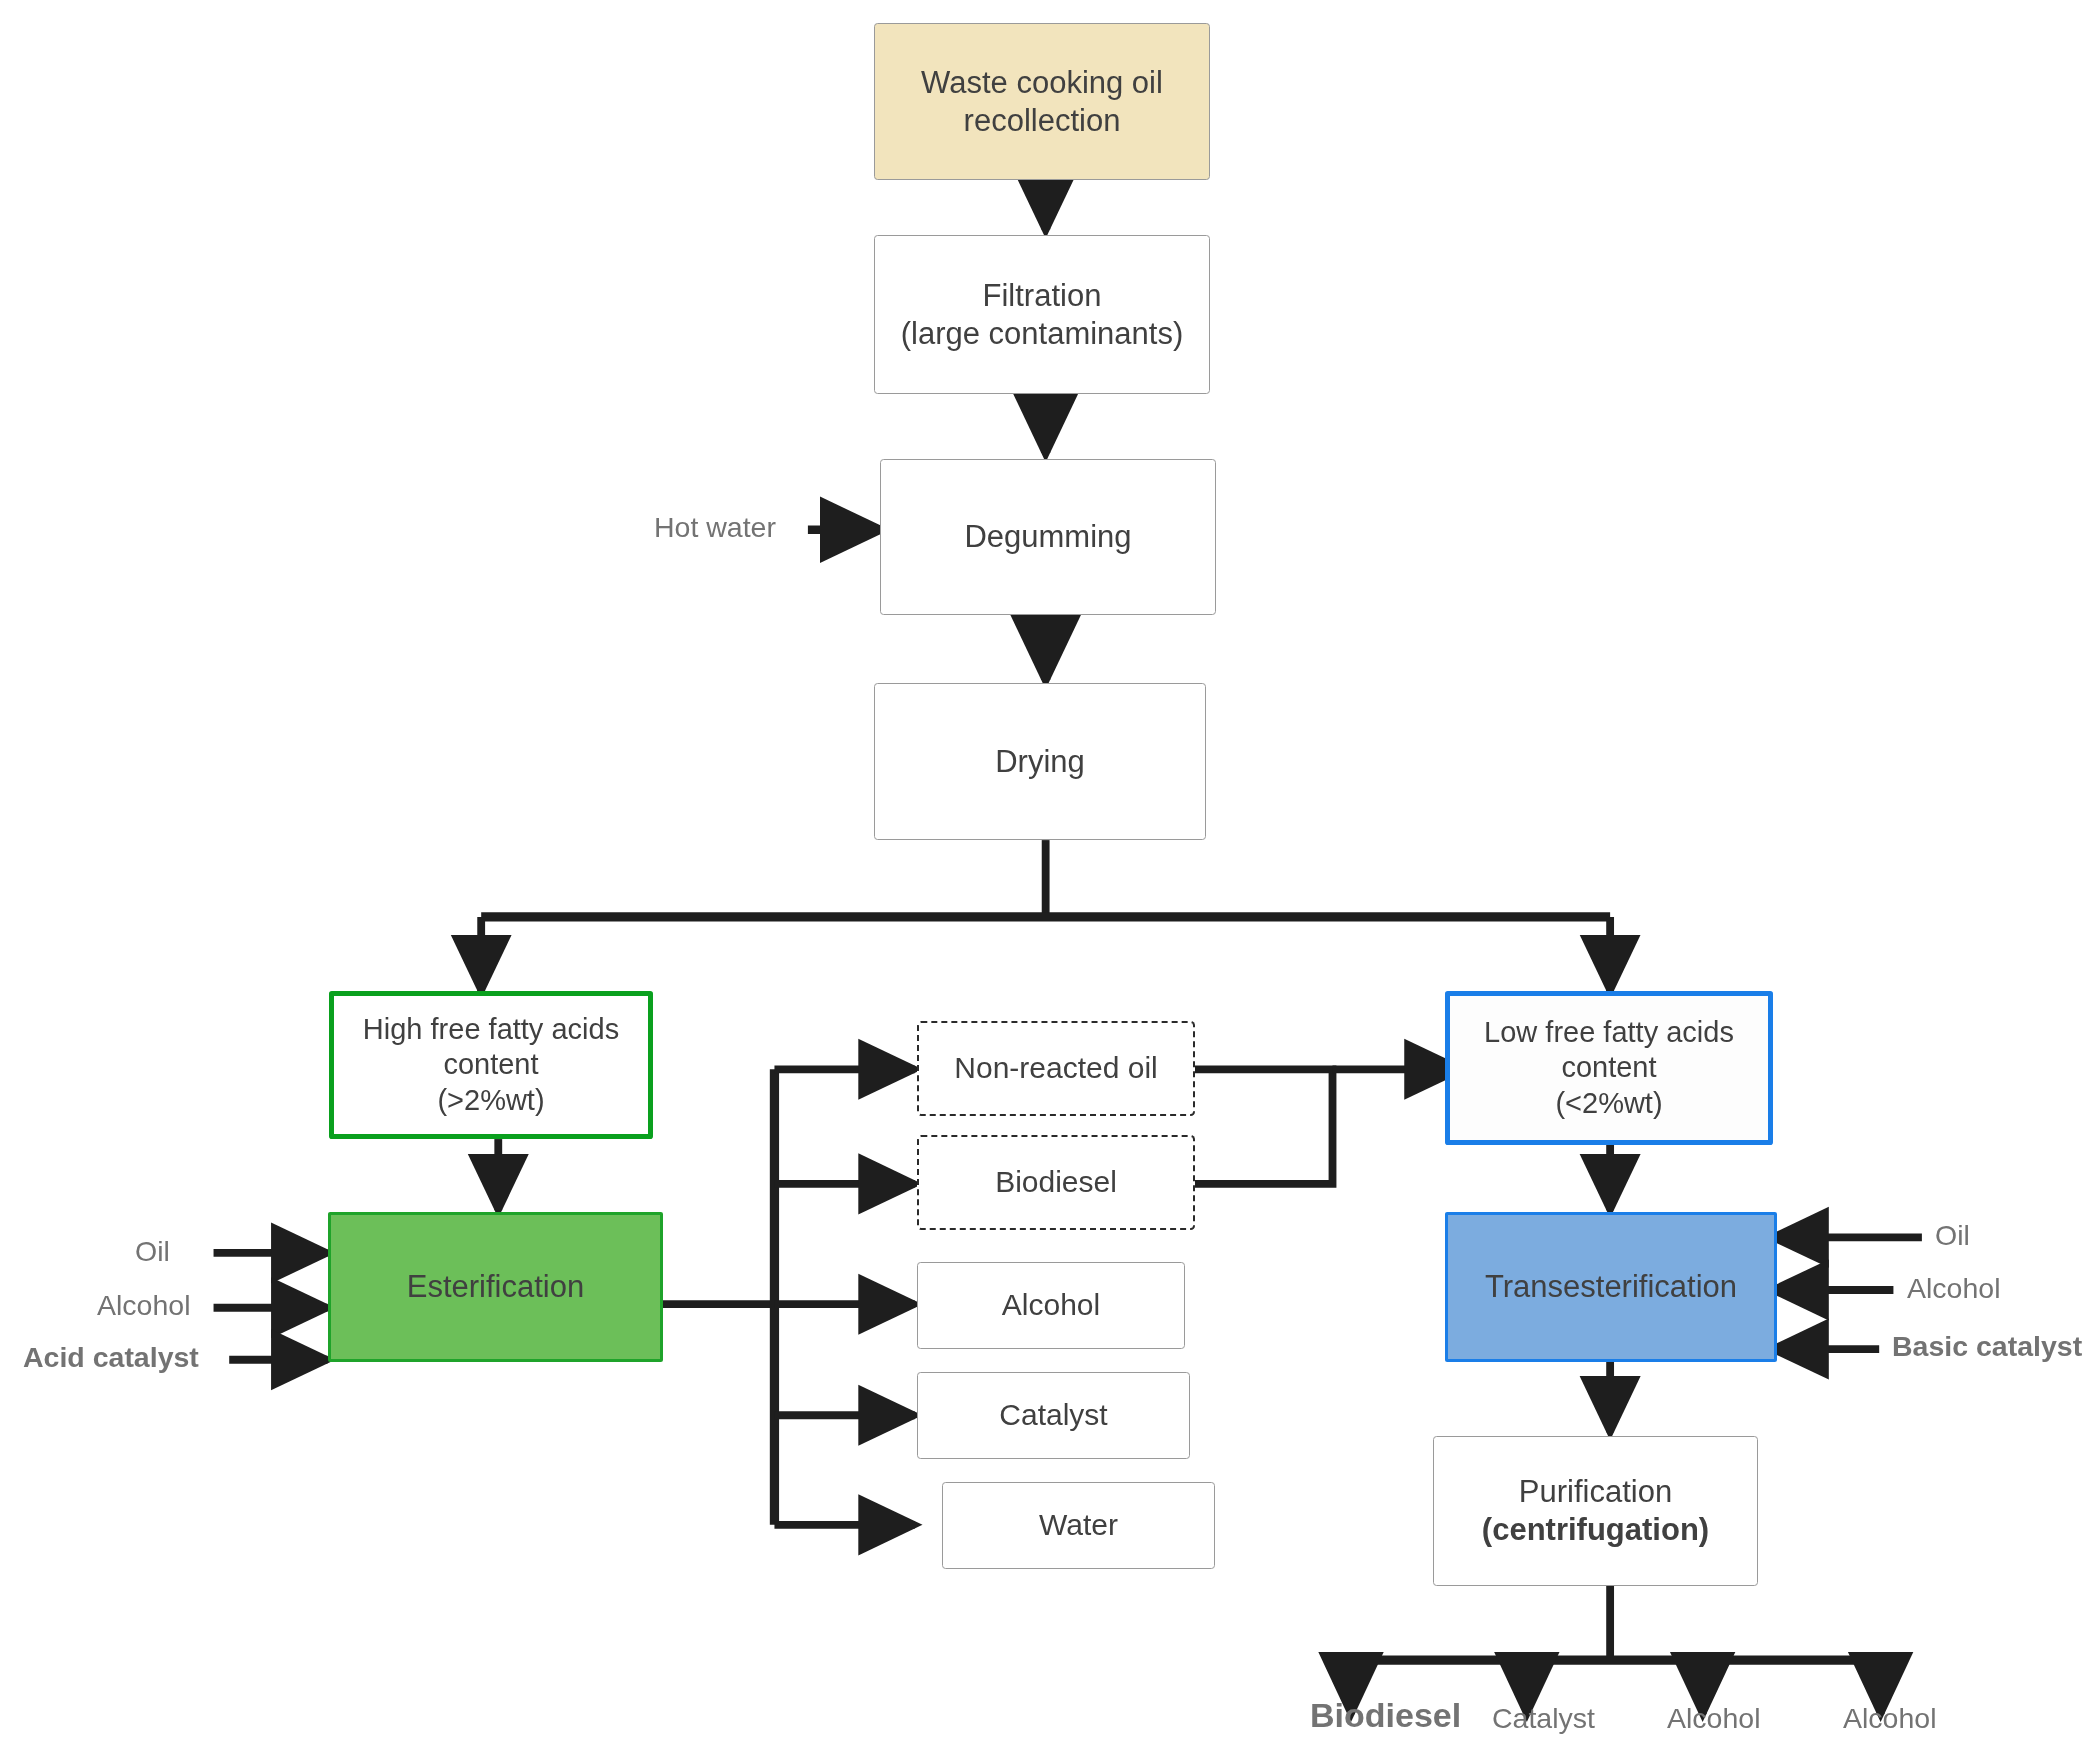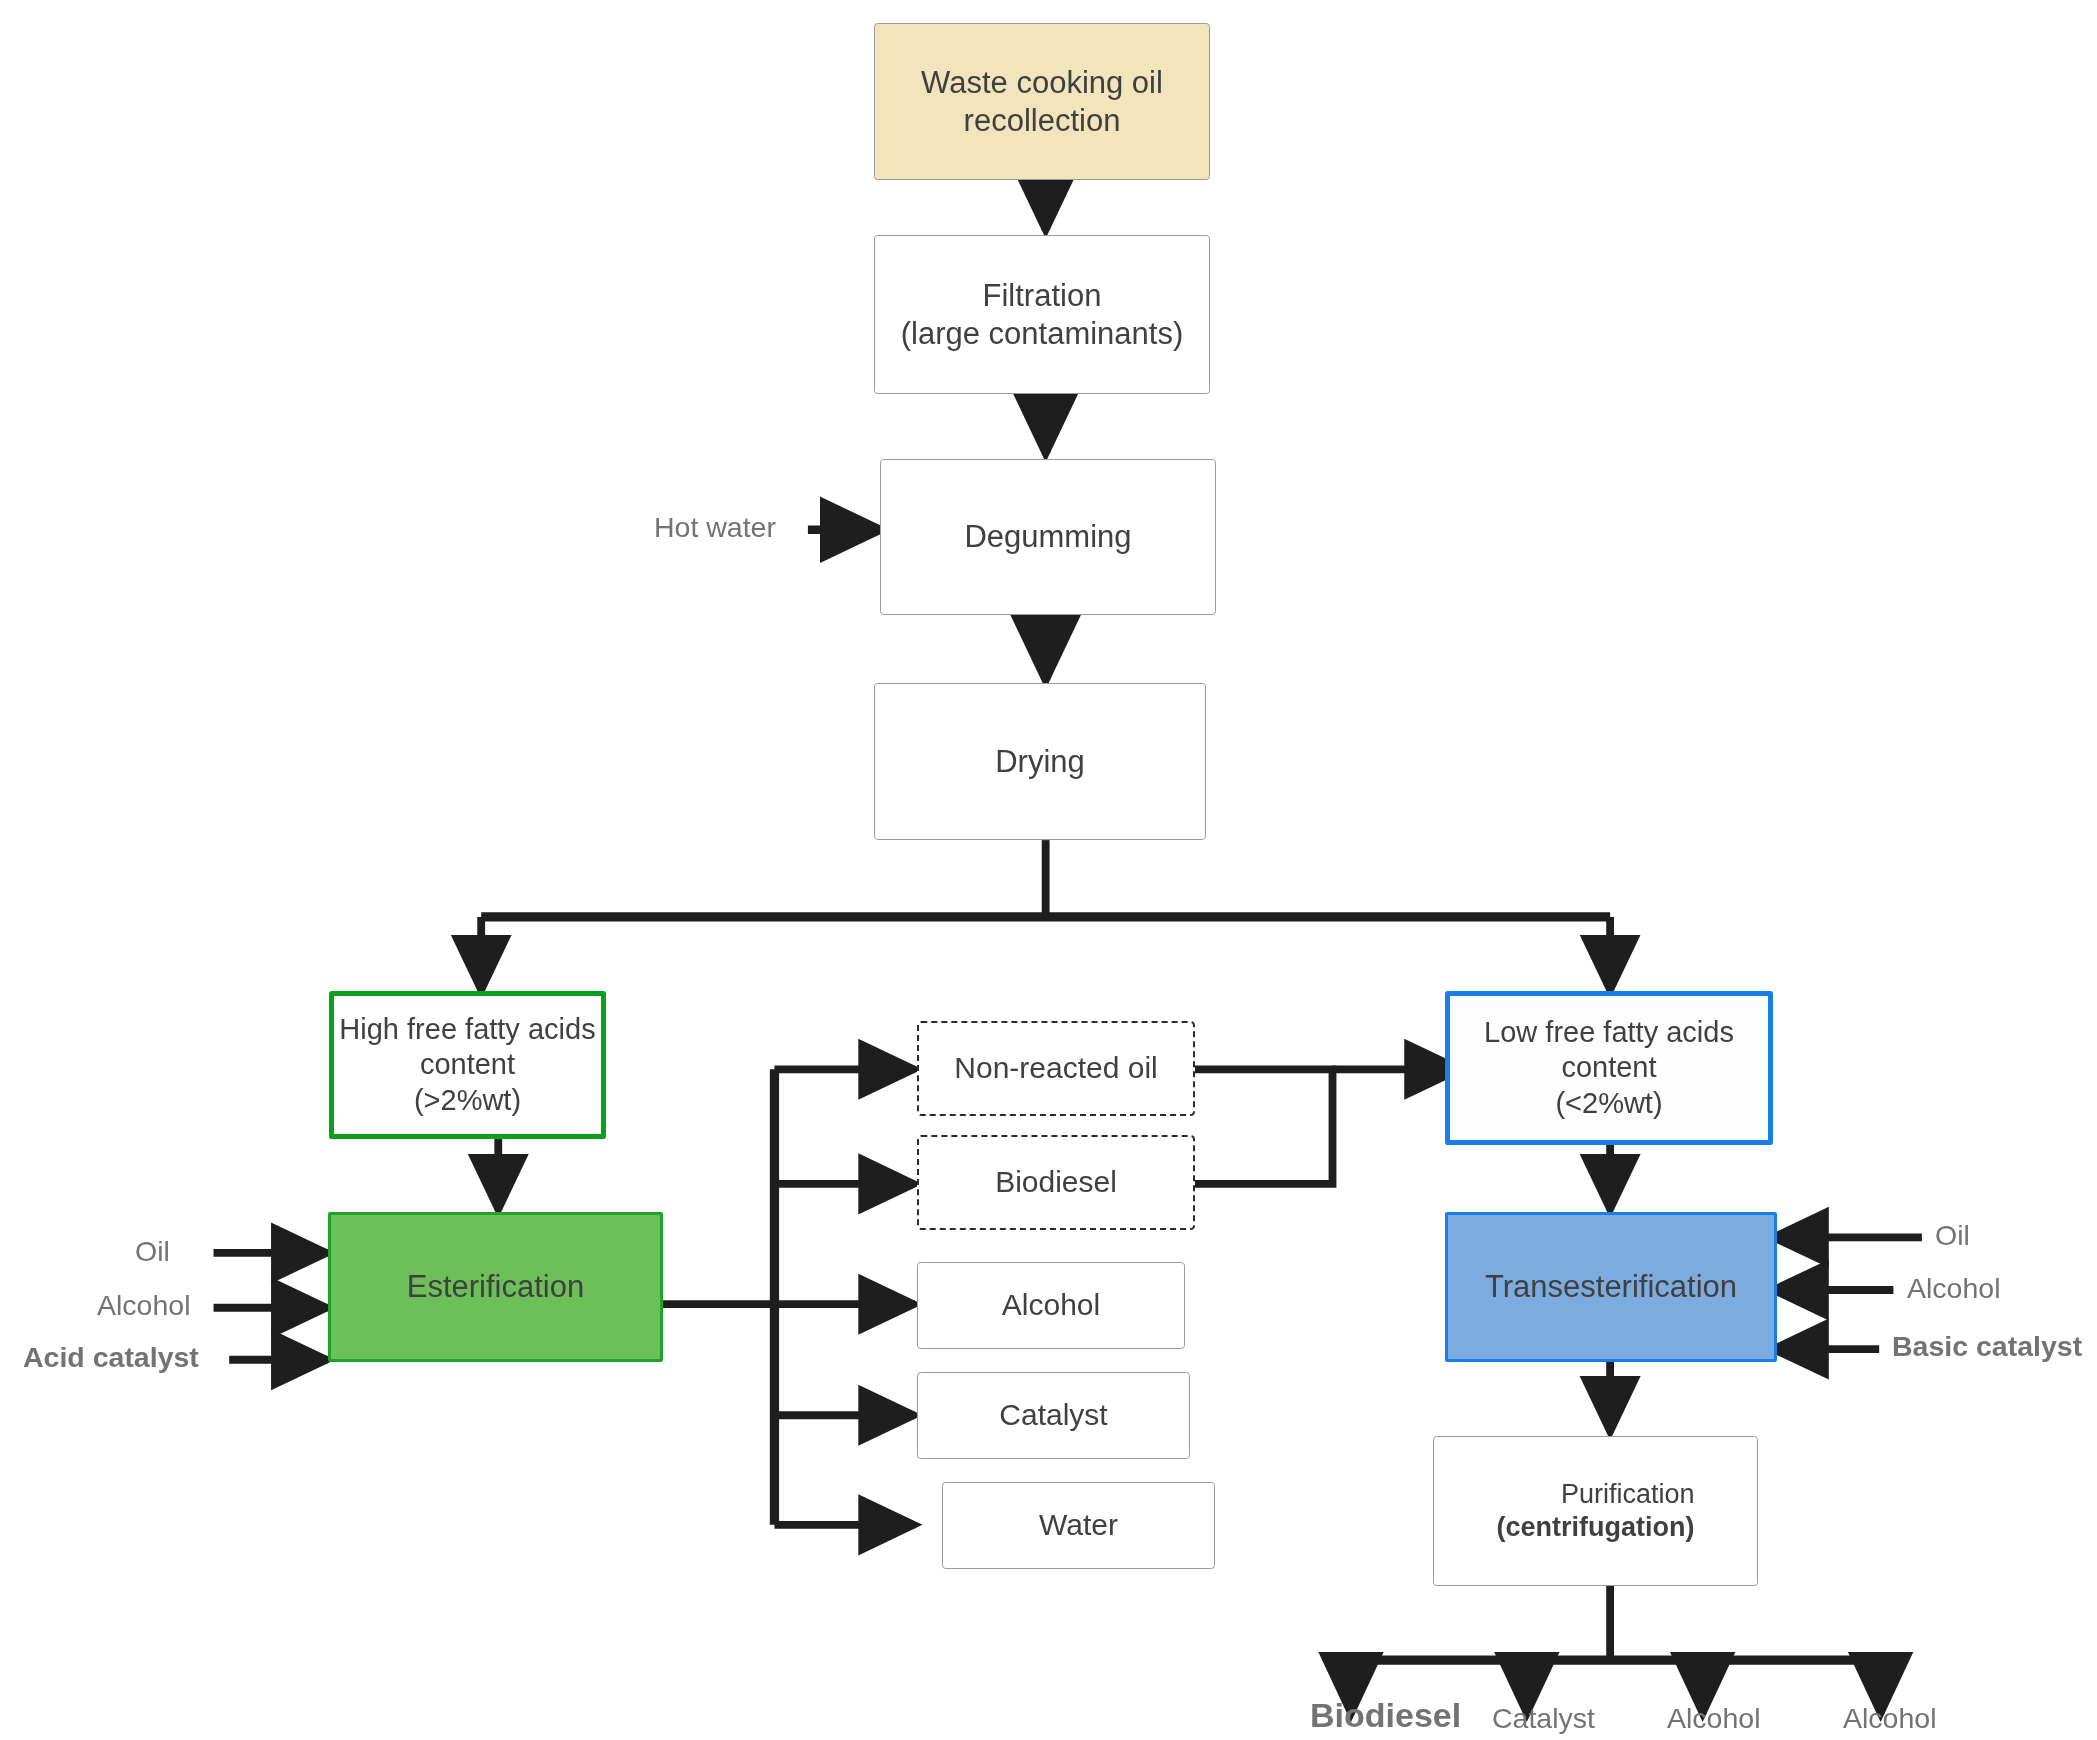--- a/index.html
+++ b/index.html
@@ -100,21 +100,21 @@
       <span>Degumming</span>
     </div>
   </div>
 
   <div class="node plain" style="left:874px;top:683px;width:332px;height:157px;">
     <div class="lbl" style="font-size:31px;">
       <span>Drying</span>
     </div>
   </div>
 
-  <div class="node greenout" style="left:329px;top:991px;width:277px;height:148px;">
+  <div class="node greenout" style="left:329px;top:991px;width:324px;height:148px;">
     <div class="lbl" style="font-size:29px;">
       <span>High free fatty acids</span><br>
       <span>content</span><br>
       <span>(&gt;2%wt)</span>
     </div>
   </div>
 
   <div class="node blueout" style="left:1445px;top:991px;width:328px;height:154px;">
     <div class="lbl" style="font-size:29px;">
       <span>Low free fatty acids</span><br>
@@ -159,21 +159,21 @@
     </div>
   </div>
 
   <div class="node plain" style="left:942px;top:1482px;width:273px;height:87px;">
     <div class="lbl" style="font-size:30px;">
       <span>Water</span>
     </div>
   </div>
 
   <div class="node plain" style="left:1433px;top:1436px;width:325px;height:150px;">
-    <div class="lbl" style="font-size:27px;text-align:right;">
+    <div class="lbl" style="font-size:31px;">
       <span>Purification</span><br>
       <span class="b">(centrifugation)</span>
     </div>
   </div>
 
   <div class="flabel" style="left:654px;top:511px;font-size:28.5px;">
     <span>Hot water</span>
   </div>
 
   <div class="flabel" style="left:135px;top:1235px;font-size:28.5px;">

